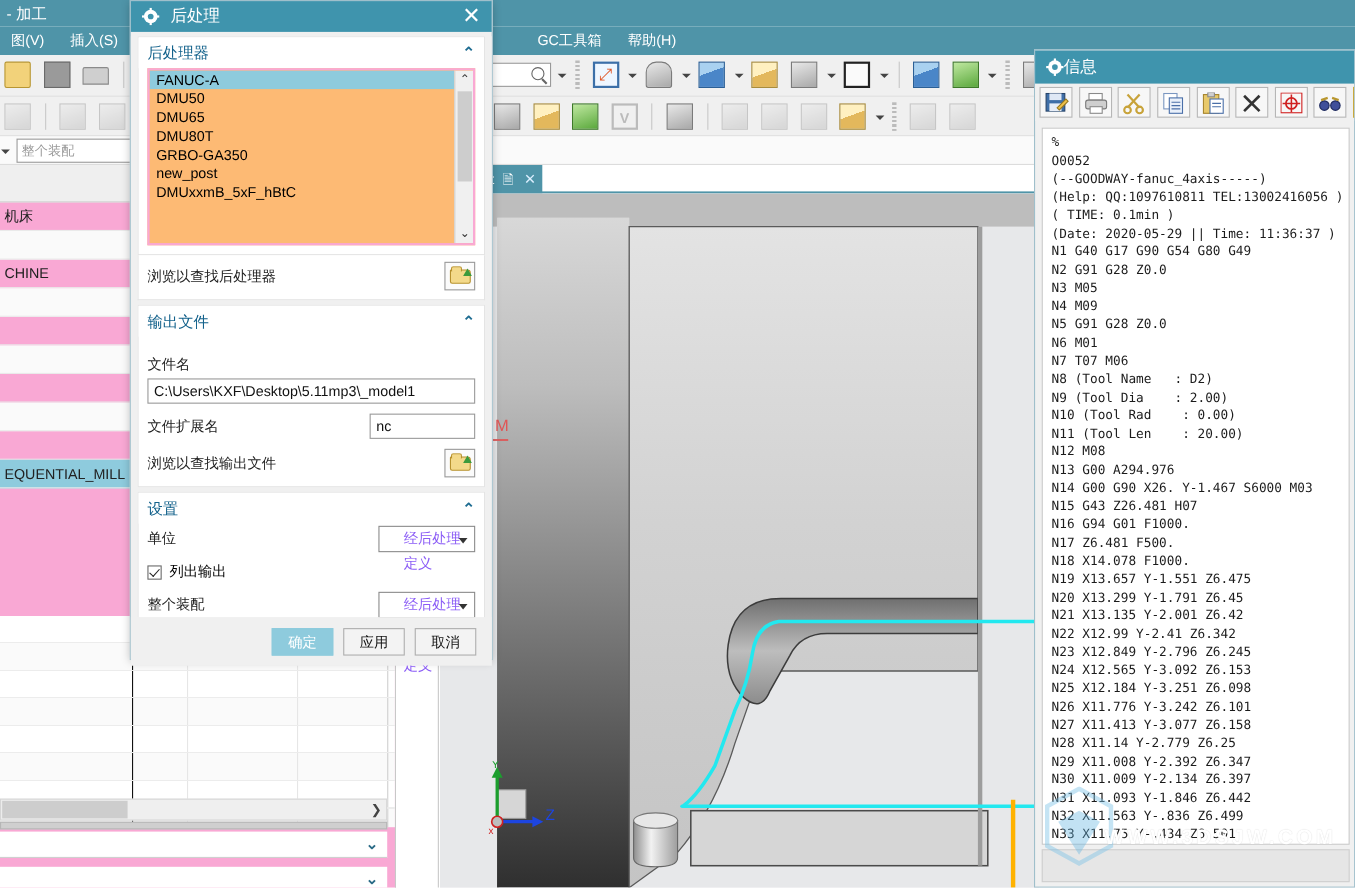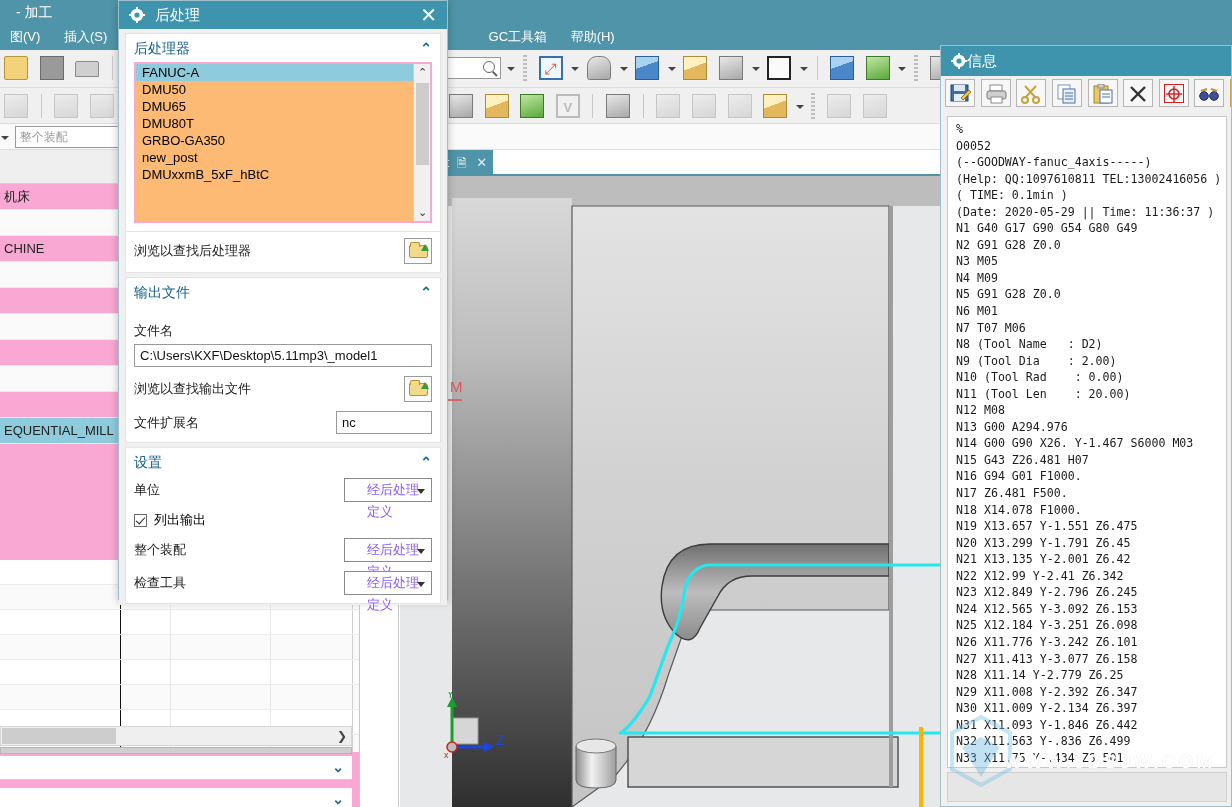--- a/index.html
+++ b/index.html
@@ -10,21 +10,21 @@
     font-family: "Liberation Sans", sans-serif;
     font-size: 13px;
     background: #ffffff;
   }
   #root { position: relative; width: 1232px; height: 807px; }
 
   
   .app-titlebar {
     position: absolute; left: 0; top: 0; width: 1232px; height: 24px;
     background: #4f94a8; color: #ffffff;
-    font-size: 14px; line-height: 24px; padding-left: 16px;
+    font-size: 14px; line-height: 24px; padding-left: 6px;
     white-space: nowrap; overflow: hidden;
   }
   .app-menubar {
     position: absolute; left: 0; top: 24px; width: 1232px; height: 26px;
     background: #4f94a8; color: #ffffff;
     font-size: 13px; line-height: 26px; white-space: nowrap; overflow: hidden;
   }
   .app-menubar .mi { display: inline-block; padding: 0 10px; }
 
   
@@ -550,30 +550,30 @@
         <div class="sec-head">
           <span>输出文件</span>
           <span class="chev">⌃</span>
         </div>
         <div class="sec-body">
           <div style="font-size:13px;color:#222;margin-top:16px">文件名</div>
           <div style="margin-top:4px">
             <div class="txtfield">C:\Users\KXF\Desktop\5.11mp3\_model1</div>
           </div>
           <div class="row">
+            <span class="lbl">文件扩展名</span>
+            <span class="spacer"></span>
+            <span class="txtfield" style="width:96px">nc</span>
+          </div>
+          <div class="row">
             <span class="lbl">浏览以查找输出文件</span>
             <span class="spacer"></span>
             <span class="browse-btn">
               <span class="folder"></span>
             </span>
-          </div>
-          <div class="row">
-            <span class="lbl">文件扩展名</span>
-            <span class="spacer"></span>
-            <span class="txtfield" style="width:96px">nc</span>
           </div>
         </div>
       </div>
 
       <div class="sec">
         <div class="sec-head">
           <span>设置</span>
           <span class="chev">⌃</span>
         </div>
         <div class="sec-body">
@@ -605,20 +605,25 @@
             <span class="lbl">检查工具</span>
             <span class="spacer"></span>
             <span class="select">
               <span>经后处理定义</span>
               <span class="car"></span>
             </span>
           </div>
         </div>
       </div>
 
+      <div class="dlg-footer">
+        <div class="btn primary">确定</div>
+        <div class="btn">应用</div>
+        <div class="btn">取消</div>
+      </div>
     </div>
   </div>
 
   <div class="info-win">
     <div class="info-title">
       <svg class="gear" width="16" height="16" viewBox="0 0 16 16">
         <circle cx="8" cy="8" r="6.2" fill="#ffffff"></circle>
         <circle cx="8" cy="8" r="2.6" fill="#3f94ad"></circle>
         <g fill="#ffffff">
           <rect x="7" y="0" width="2" height="3"></rect>

